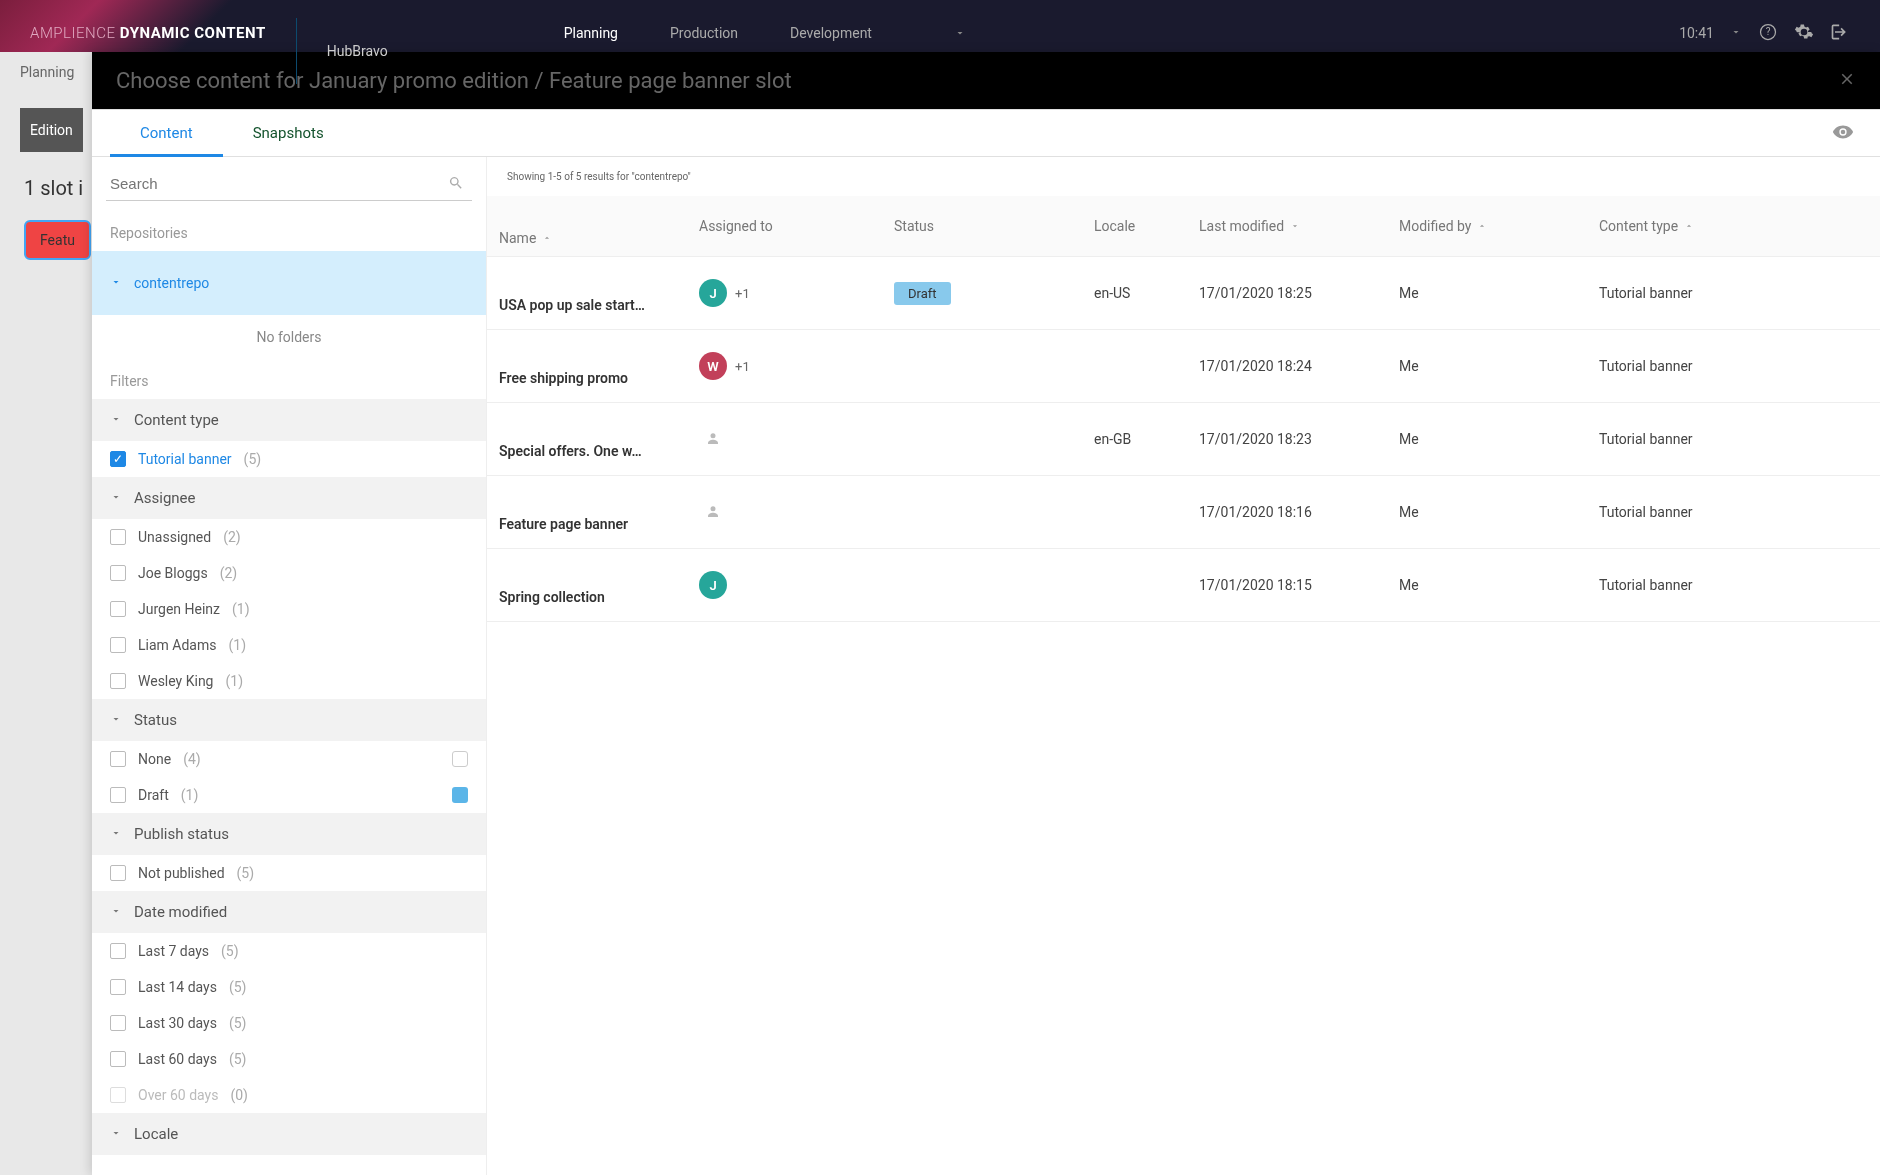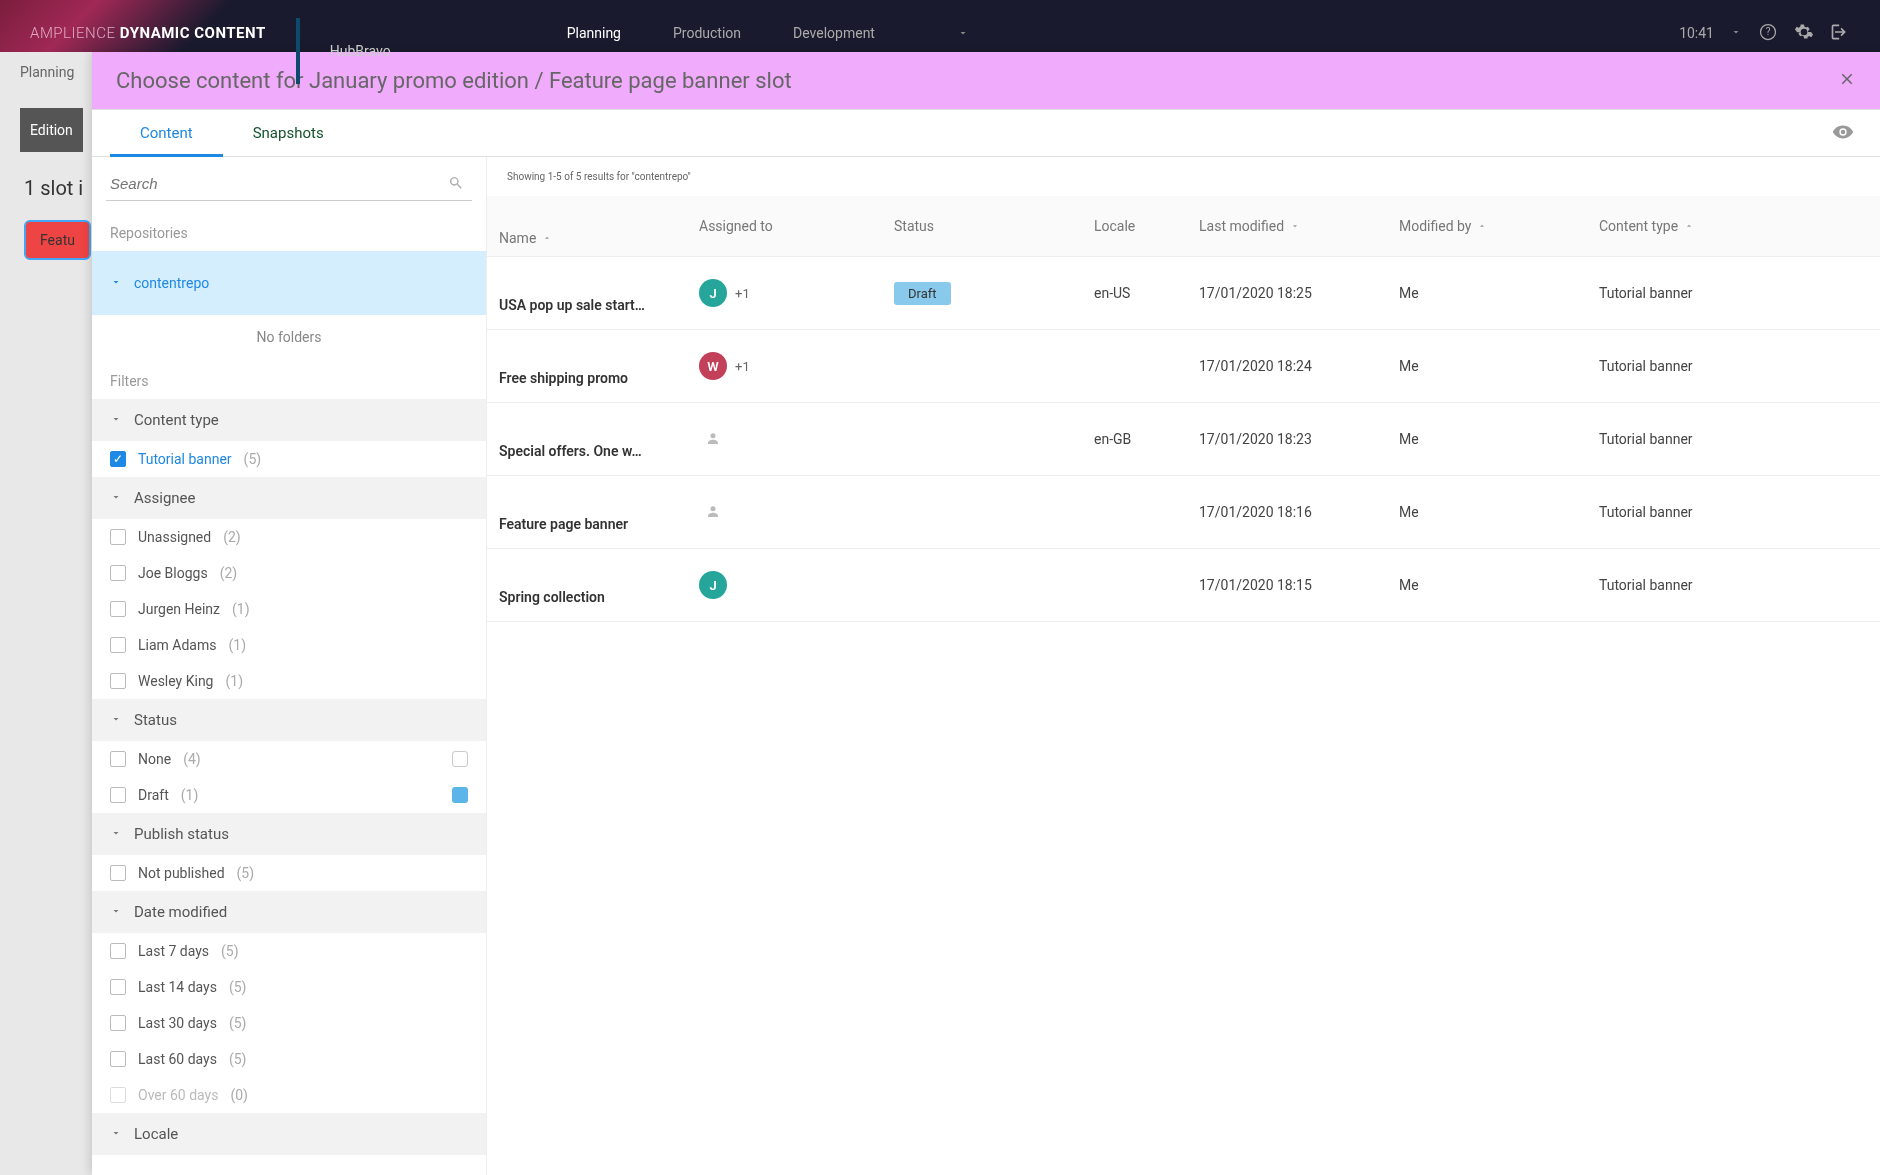--- a/index.html
+++ b/index.html
@@ -4,58 +4,58 @@
 <style>
 * { box-sizing: border-box; margin: 0; padding: 0; }
 body { font-family: -apple-system, BlinkMacSystemFont, "Segoe UI", Roboto, sans-serif; background: #f5f5f5; color: #333; font-size: 14px; width: 1880px; height: 1175px; overflow: hidden; position: relative; }
 
 
 .topbar { height: 66px; background: #1a1a2e; display: flex; align-items: center; color: #fff; position: relative; }
 .topbar::before { content: ""; position: absolute; left: 0; top: 0; width: 280px; height: 52px; background: linear-gradient(135deg, #7b1e3d 0%, #a02855 30%, #1a1a2e 70%); z-index: 0; }
 .brand { padding: 0 30px; font-size: 15px; letter-spacing: 0.5px; position: relative; z-index: 1; }
 .brand .light { font-weight: 300; color: #e0a8c0; }
 .brand .bold { font-weight: 700; color: #fff; }
-.hub-sel { padding: 0 30px; display: flex; align-items: center; gap: 120px; color: #ccc; border-left: 4px solid #0c4a6e; height: 100%; position: relative; z-index: 1; margin-top: 36px; }
+.hub-sel { padding: 0 30px; display: flex; align-items: center; gap: 120px; color: #ccc; border-left: 1px solid #0c4a6e; height: 100%; position: relative; z-index: 1; margin-top: 36px; }
 .nav-tabs { display: flex; height: 100%; }
 .nav-tab { padding: 0 26px; display: flex; align-items: center; color: #aaa; cursor: pointer; position: relative; }
 .nav-tab.active { color: #fff; }
 .nav-tab.active::after { content: ""; position: absolute; bottom: 0; left: 26px; right: 26px; height: 3px; background: #42a5f5; }
 .dev-drop { margin-left: 30px; color: #888; }
 .top-right { margin-left: auto; display: flex; align-items: center; gap: 16px; padding-right: 30px; color: #aaa; }
 .top-icon { width: 20px; height: 20px; fill: #aaa; cursor: pointer; }
 
 
 .bg-dim { position: absolute; top: 52px; left: 0; width: 92px; bottom: 0; background: #e8e8e8; }
 .bg-row { padding: 12px 20px; color: #666; font-size: 14px; }
 .ed-badge { display: inline-block; background: #555; color: #fff; padding: 14px 10px; margin: 16px 0 0 20px; font-size: 14px; }
 .slot-txt { padding: 24px 0 0 24px; font-size: 20px; color: #333; }
 .feat-chip { margin: 20px 0 0 24px; border: 2px solid #42a5f5; border-radius: 6px; padding: 10px 14px; background: #ef4444; display: inline-block; font-size: 14px; }
 
 .overlay-bg { position: absolute; top: 52px; left: 0; right: 0; bottom: 0; background: rgba(80,80,80,0.35); }
 
 
 .modal { position: absolute; top: 52px; left: 92px; right: 0; bottom: 0; background: #fff; display: flex; flex-direction: column; box-shadow: -2px 0 10px rgba(0,0,0,0.15); }
-.modal-hd { padding: 16px 24px; border-bottom: 1px solid #e0e0e0; display: flex; align-items: center; background: #f0abfc; }
+.modal-hd { padding: 16px 24px; border-bottom: 1px solid #e0e0e0; display: flex; align-items: center; background: #000000; }
 .modal-title { font-size: 22px; color: #666; font-weight: 400; }
 .close-x { margin-left: auto; cursor: pointer; }
 .close-x svg { width: 18px; height: 18px; fill: #666; }
 
 .tabs-row { display: flex; align-items: center; border-bottom: 1px solid #e0e0e0; padding: 0 18px; }
 .tab { padding: 14px 30px; color: #14532d; cursor: pointer; position: relative; font-size: 15px; }
 .tab.active { color: #1e88e5; }
 .tab.active::after { content:""; position:absolute; bottom:-1px; left:0; right:0; height:3px; background:#1e88e5; }
 .eye { margin-left: auto; margin-right: 8px; }
 .eye svg { width: 22px; height: 22px; fill: #999; }
 
 .modal-body { flex:1; display:flex; overflow:hidden; }
 
 
 .side { width: 395px; border-right: 1px solid #eee; overflow-y: auto; background:#fff; }
 .search-wrap { padding: 10px 14px; position: relative; }
-.search-in { width: 100%; border: none; border-bottom: 1px solid #ccc; padding: 8px 30px 8px 4px; font-size: 15px; outline: none; font-style: italic; color:#999; }
+.search-in { width: 100%; border: none; border-bottom: 1px solid #ccc; padding: 8px 30px 8px 4px; font-size: 15px; outline: none; color:#999; }
 .search-ic { position: absolute; right: 22px; top: 18px; }
 .search-ic svg { width:16px; height:16px; fill:#aaa; }
 
 .side-label { padding: 14px 18px 10px; color: #999; font-size: 14px; }
 .repo-item { padding: 24px 18px; background: #d4eefd; color: #1e88e5; display:flex; gap:12px; cursor:pointer; }
 .repo-item .chev { transform: rotate(0deg); }
 .no-fold { padding: 14px 0; text-align:center; color:#888; font-size:14px; }
 
 .fsec-hd { padding: 12px 18px; background:#f2f2f2; display:flex; align-items:center; gap:12px; color:#555; cursor:pointer; font-size:15px; }
 .fitem { padding: 10px 18px; display:flex; align-items:center; gap:12px; color:#555; font-size:14px; }

